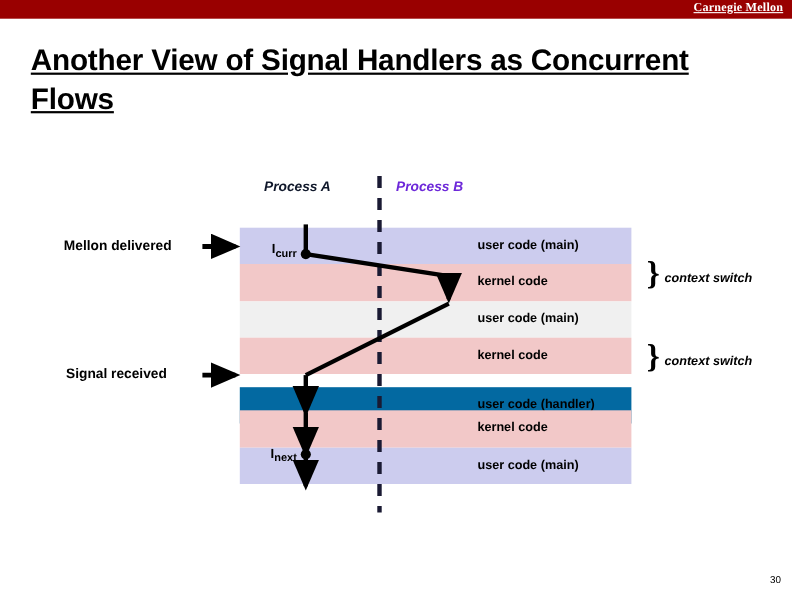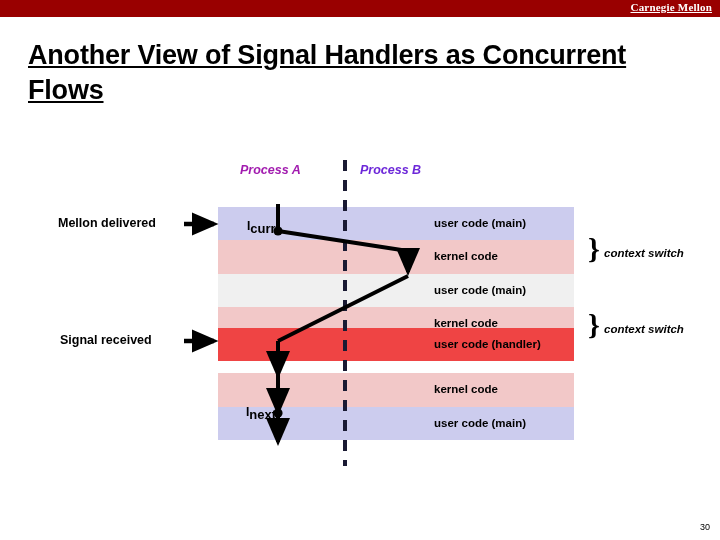--- a/index.html
+++ b/index.html
@@ -131,21 +131,21 @@
 
   
   .imark {
     position: absolute;
     font-size: 12px;
     font-weight: bold;
     color: #000000;
     white-space: nowrap;
   }
   .imark sub {
-    font-size: 13px;
+    font-size: 10px;
     font-weight: bold;
   }
   .i-curr { left: 247px; top: 219px; }
   .i-next { left: 246px; top: 405px; }
 
   .svg-layer {
     position: absolute;
     left: 0; top: 0;
     width: 720px;
     height: 540px;
@@ -163,37 +163,37 @@
 </head>
 <body>
 
 <div class="banner" style="background: rgb(153, 0, 0);"></div>
 <div class="banner-text">Carnegie Mellon</div>
 
 <div class="title">Another View of Signal Handlers as Concurrent Flows</div>
 
 <div class="stage">
 
-  <div class="proc-label proc-a" style="color: #a21caf;">Process A</div>
+  <div class="proc-label proc-a" style="color: #0f172a;">Process A</div>
   <div class="proc-label proc-b" style="color: #6d28d9;">Process B</div>
 
   <div class="bands">
     <div class="band" style="top: 0px; background: rgb(204, 204, 238);">
       <div class="band-label">user code (main)</div>
     </div>
     <div class="band" style="top: 33.28px; background: rgb(242, 200, 200);">
       <div class="band-label">kernel code</div>
     </div>
     <div class="band" style="top: 66.57px; background: rgb(240, 240, 240);">
       <div class="band-label">user code (main)</div>
     </div>
     <div class="band" style="top: 99.85px; background: rgb(242, 200, 200);">
       <div class="band-label">kernel code</div>
     </div>
-    <div class="band" style="top: 121px; background: #ef4444;">
+    <div class="band" style="top: 145px; background: #0369a1;">
       <div class="band-label">user code (handler)</div>
     </div>
     <div class="band" style="top: 166.42px; background: rgb(242, 200, 200);">
       <div class="band-label">kernel code</div>
     </div>
     <div class="band" style="top: 199.71px; background: rgb(204, 204, 238);">
       <div class="band-label">user code (main)</div>
     </div>
   </div>
 

